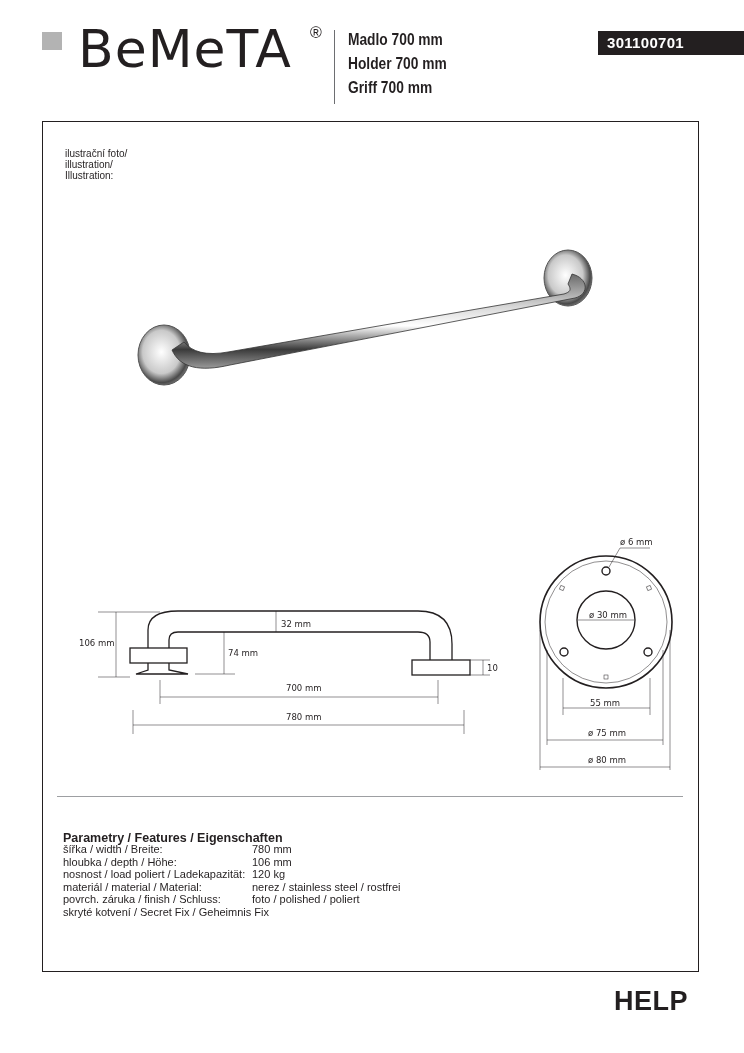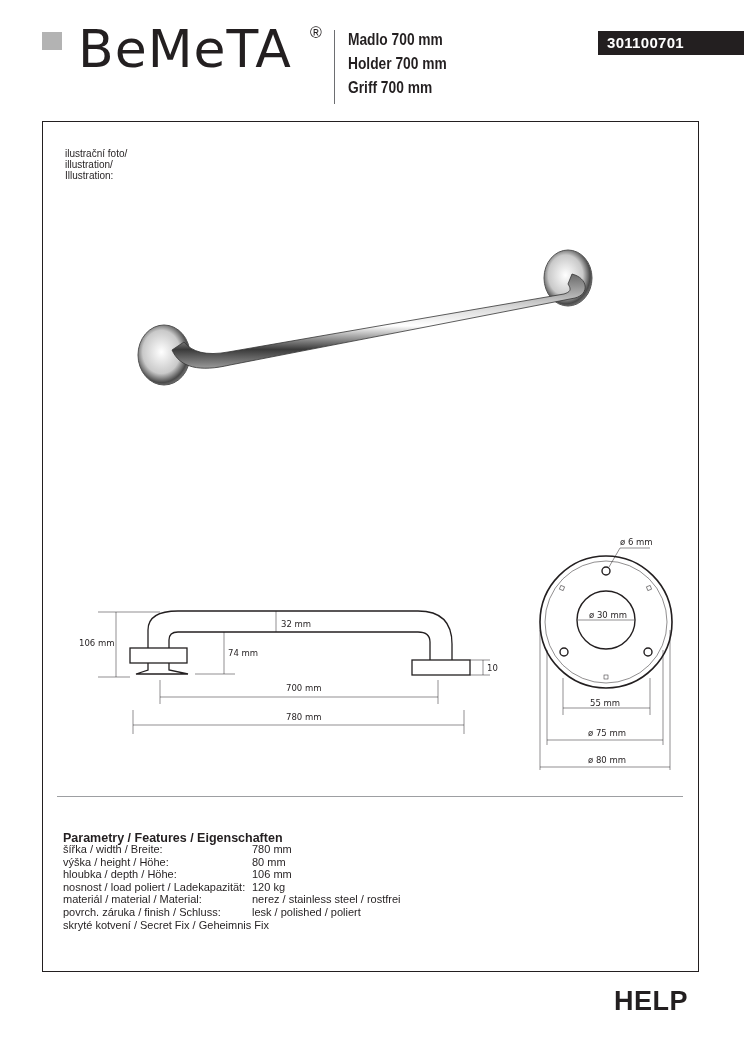--- a/index.html
+++ b/index.html
@@ -171,37 +171,33 @@
 <div class="rule"></div>
 
 <div class="params-title">Parametry / Features / Eigenschaften</div>
 
 <div class="params">
   <div class="row">
       <span class="k">šířka / width / Breite:</span>
       <span class="v">780 mm</span>
     </div>
   <div class="row">
-      <span class="k">výška / height / Höhe:</span>
-      <span class="v">80 mm</span>
-    </div>
-  <div class="row">
       <span class="k">hloubka / depth / Höhe:</span>
       <span class="v">106 mm</span>
     </div>
   <div class="row">
       <span class="k">nosnost / load poliert / Ladekapazität:</span>
       <span class="v">120 kg</span>
     </div>
   <div class="row">
       <span class="k">materiál / material / Material:</span>
       <span class="v">nerez / stainless steel / rostfrei</span>
     </div>
   <div class="row">
       <span class="k">povrch. záruka / finish / Schluss:</span>
-      <span class="v">lesk / polished / poliert</span>
+      <span class="v">foto / polished / poliert</span>
     </div>
   <div class="row">
       <span>skryté kotvení / Secret Fix / Geheimnis Fix</span>
     </div>
 </div>
 
 <div class="help">HELP</div>
 
 </body></html>

